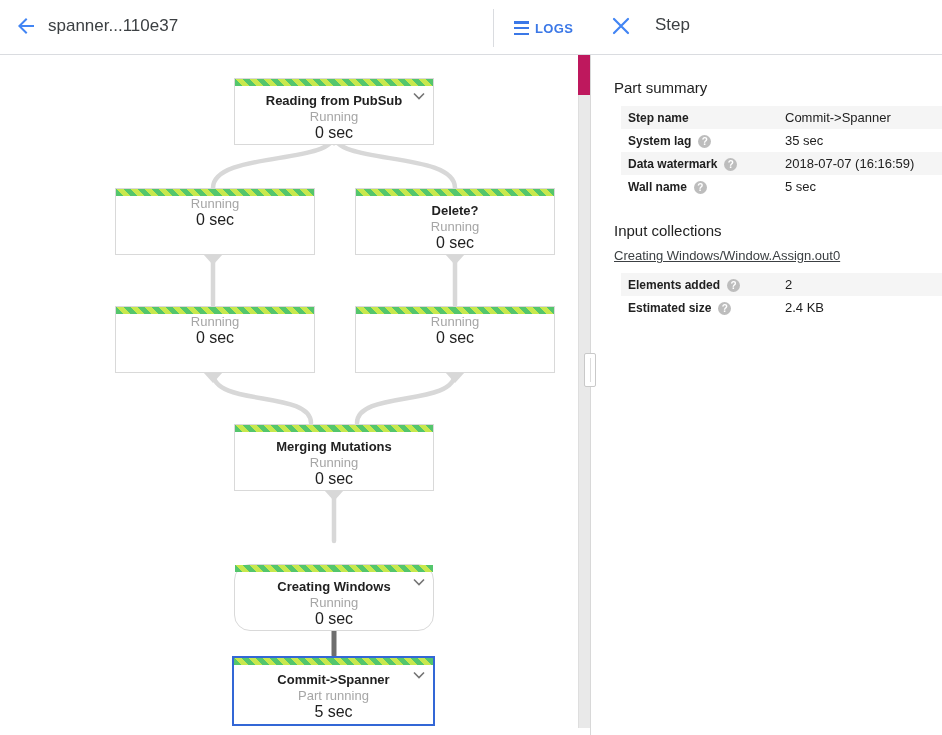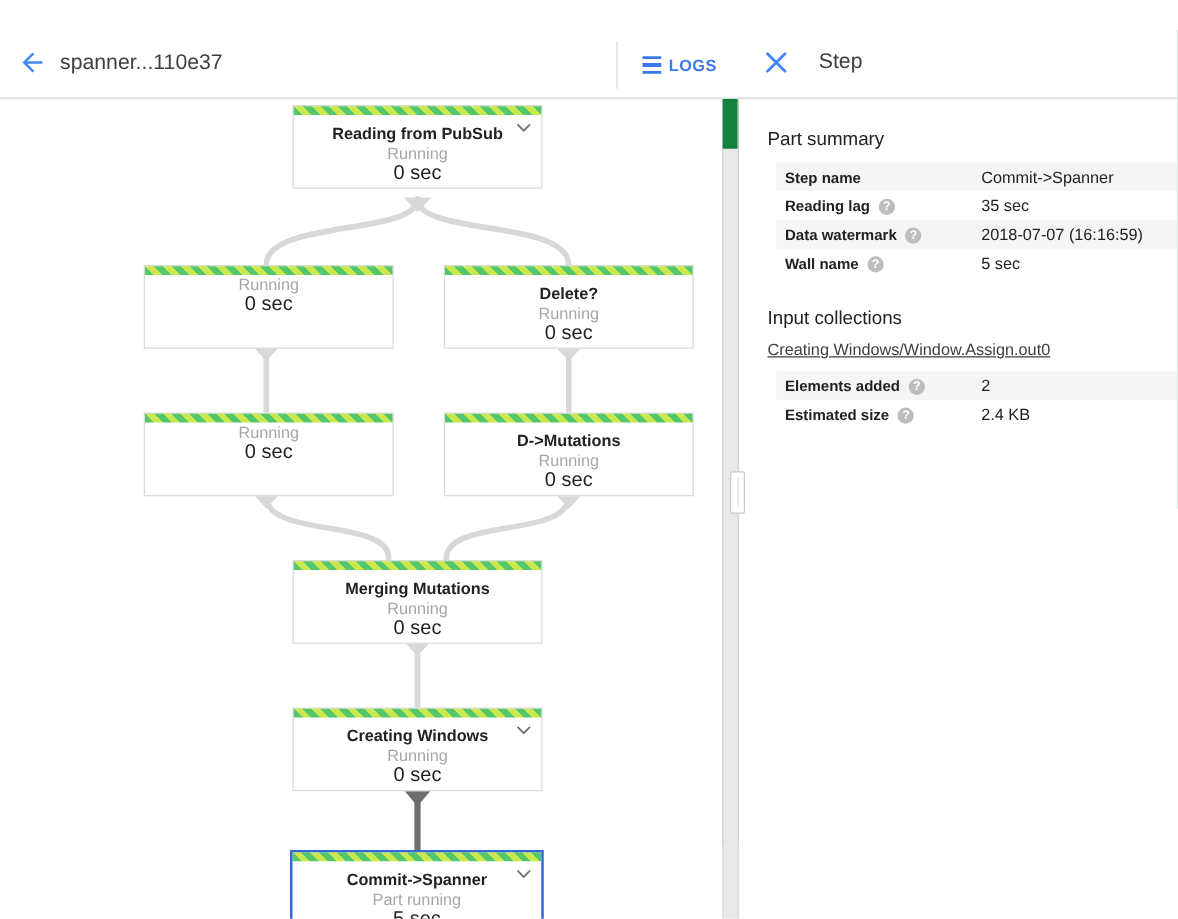--- a/index.html
+++ b/index.html
@@ -1,18 +1,18 @@
 <!DOCTYPE html>
 <html><head>
 <meta charset="utf-8">
 <style>
   * { margin:0; padding:0; box-sizing:border-box; }
   html,body { width:942px; height:735px; background:#fff; overflow:hidden;
     font-family:"Liberation Sans","DejaVu Sans",sans-serif; color:#212121; }
-  .stage { position:relative; width:942px; height:653px; background:#15803d;margin-top:24px; }
+  .stage { position:relative; width:942px; height:653px; background:#be185d; }
 
   
   .topbar { position:absolute; left:0; top:0; width:942px; height:55px;
     background:#fff; border-bottom:1px solid #dadce0; z-index:5; }
   .back-btn { position:absolute; left:12px; top:13px; width:28px; height:28px;
     border:none; background:transparent; cursor:pointer; }
   .job-title { position:absolute; left:48px; top:16px; font-size:17px; color:#3c4043; }
   .topbar-divider { position:absolute; left:493px; top:9px; width:1px; height:38px; background:#dadce0; }
   .logs-btn { position:absolute; left:506px; top:13px; height:30px; display:flex; align-items:center;
     gap:6px; border:none; background:transparent; color:#3b78e7; font-weight:bold;
@@ -31,27 +31,27 @@
     border:1px solid #d9d9d9; text-align:center; cursor:pointer; z-index:2; }
   .node .stripe { height:7px; width:100%;
     background:repeating-linear-gradient(45deg,#54c66c 0 5px,#c8e84d 5px 10px); }
   .node .node-title { margin-top:6px; font-size:13px; font-weight:bold; color:#212121; line-height:17px; }
   .node .node-status { font-size:13px; color:#a6a6a6; line-height:16px; }
   .node .node-time { font-size:16px; color:#212121; line-height:16px; }
   .node .chevron { position:absolute; top:13px; right:7px; width:14px; height:9px; }
   .node.selected { border:2px solid #3367d6; width:203px; height:70px; }
 
   
-  .n0 { left:234px; top:5px; }
+  .n0 { left:234px; top:23px; }
   .n1 { left:115px; top:133px; }
   .n2 { left:355px; top:133px; }
   .n3 { left:115px; top:251px; }
   .n4 { left:355px; top:251px; }
   .n5 { left:234px; top:369px; }
-  .n6 { left:234px; top:487px; }
+  .n6 { left:234px; top:509px;border-radius:16px; }
   .n7 { left:232px; top:601px; }
 
   
   .scroll-track { position:absolute; left:578px; top:95px; width:13px; height:633px;
     background:#e9e9e9; border-left:1px solid #dedede; z-index:4; }
   .pane-divider { position:absolute; left:590px; top:0; width:1px; height:735px; background:#d8d8d8; z-index:4; }
   .resize-handle { position:absolute; left:584px; top:353px; width:12px; height:34px;
     background:#fff; border:1px solid #c9c9c9; border-radius:2px; z-index:6; cursor:col-resize; }
   .resize-handle::after { content:""; position:absolute; left:5px; top:4px; width:1px; height:24px; background:#dcdcdc; }
 
@@ -140,21 +140,20 @@
     </div>
 
     <div class="node n3">
       <div class="stripe"></div>
       <div class="node-status">Running</div>
       <div class="node-time">0 sec</div>
     </div>
 
     <div class="node n4">
       <div class="stripe"></div>
-      <div class="node-title">D-&gt;Mutations</div>
       <div class="node-status">Running</div>
       <div class="node-time">0 sec</div>
     </div>
 
     <div class="node n5">
       <div class="stripe"></div>
       <div class="node-title">Merging Mutations</div>
       <div class="node-status">Running</div>
       <div class="node-time">0 sec</div>
     </div>
@@ -189,21 +188,21 @@
     <div class="section-heading">Part summary</div>
     <div class="rows">
       <div class="prow alt">
         <span class="plabel">
             <span>Step name</span>
           </span>
         <span class="pvalue">Commit-&gt;Spanner</span>
       </div>
       <div class="prow">
         <span class="plabel">
-            <span>Reading lag</span>
+            <span>System lag</span>
             <span class="help">?</span>
           </span>
         <span class="pvalue">35 sec</span>
       </div>
       <div class="prow alt">
         <span class="plabel">
             <span>Data watermark</span>
             <span class="help">?</span>
           </span>
         <span class="pvalue">2018-07-07 (16:16:59)</span>

